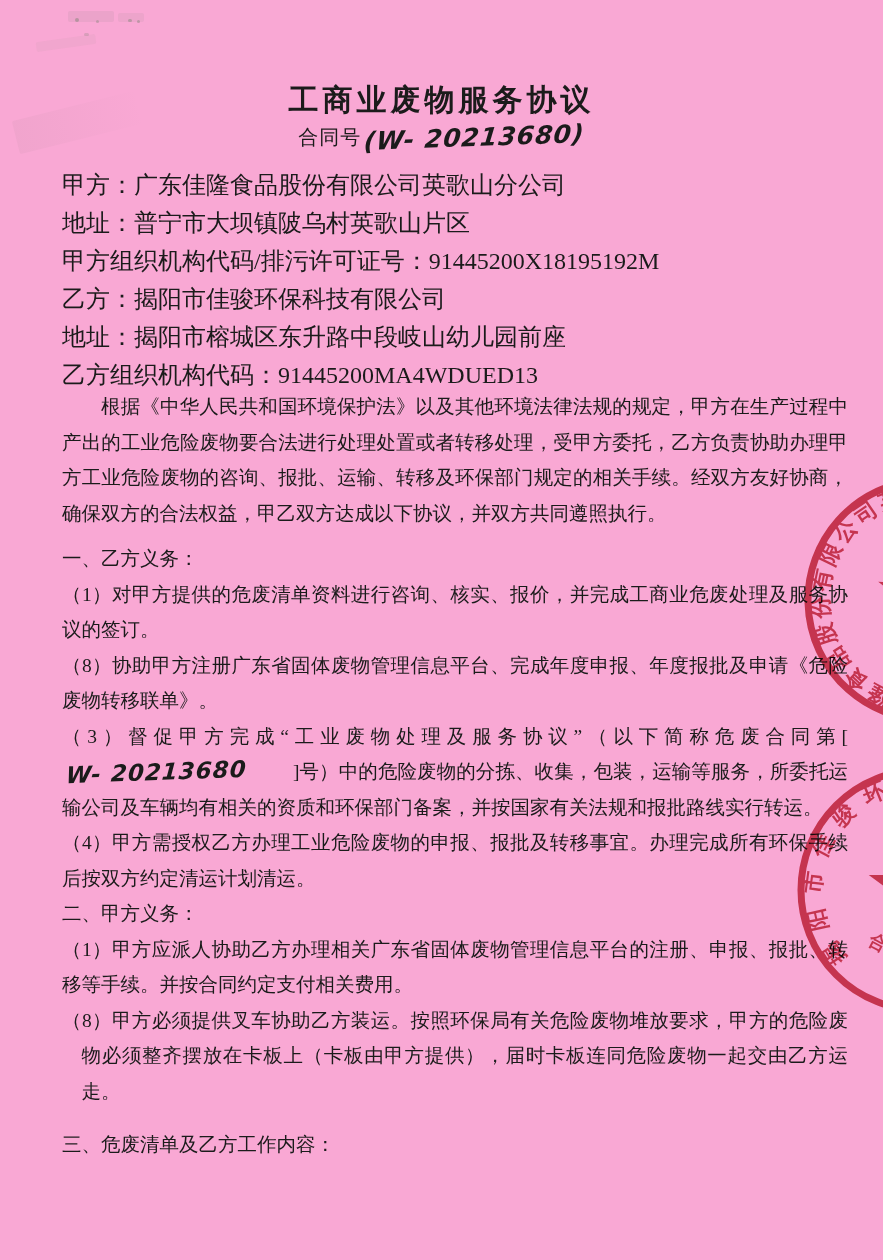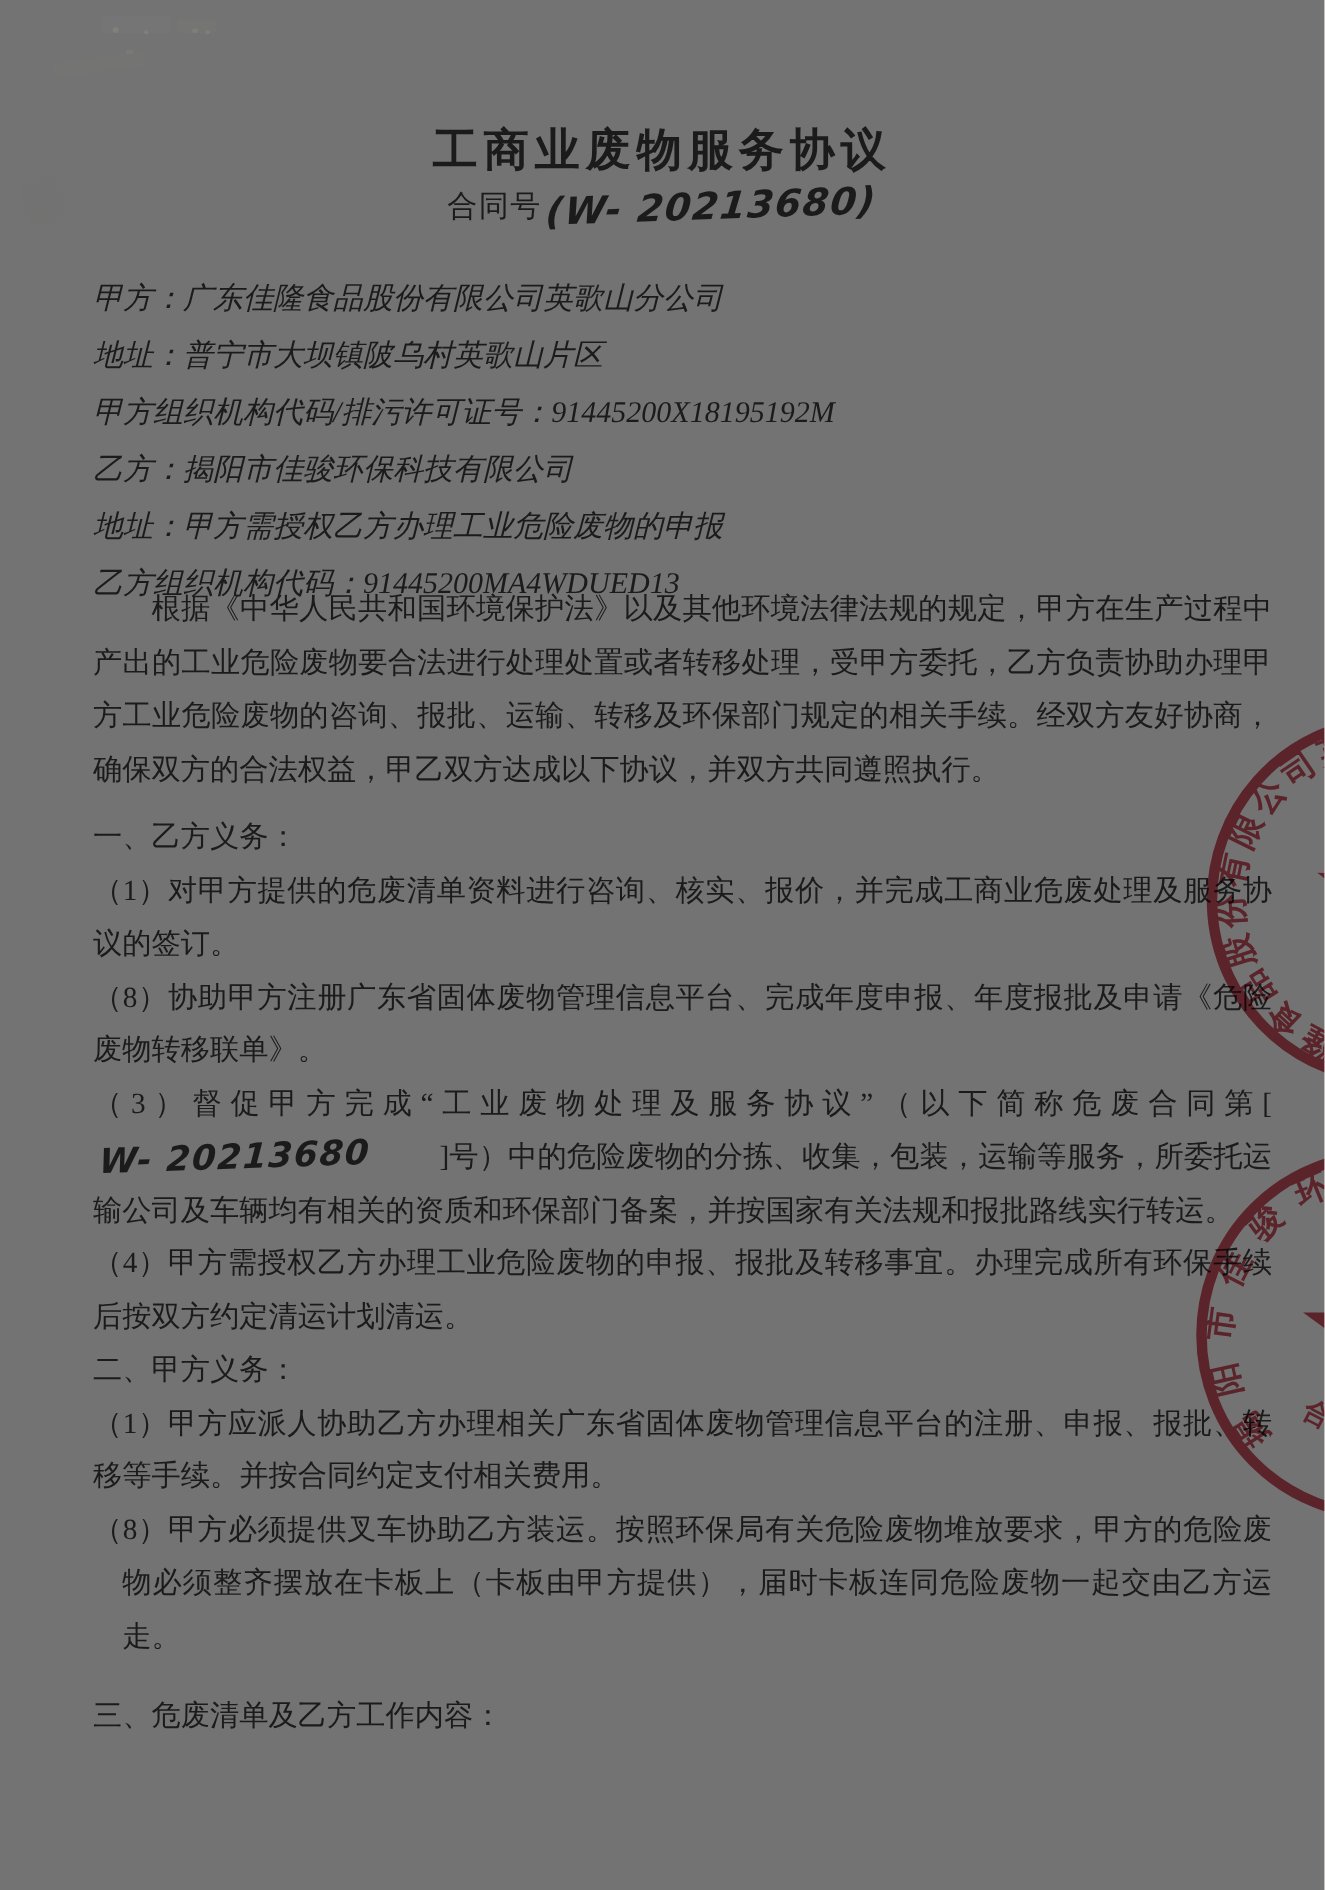--- a/index.html
+++ b/index.html
@@ -1,18 +1,18 @@
 <!DOCTYPE html>
 <html><head>
 <meta charset="utf-8">
 <style>
   html,body{margin:0;padding:0;background:#e9e7e3;}
   .page{
     position:relative;width:883px;height:1260px;margin:0 auto;
-    background:#737373;overflow:hidden;
+    background:#f9a8d4;overflow:hidden;
     font-family:"Liberation Serif","DejaVu Serif",serif;color:#1b1b1b;
   }
   
   .art{position:absolute;background:#8d8780;border-radius:2px;}
   .art-smudge1{left:68px;top:11px;width:46px;height:11px;opacity:.12;}
   .art-smudge2{left:118px;top:13px;width:26px;height:9px;opacity:.10;}
   .art-dot1{left:75px;top:18px;width:4px;height:4px;opacity:.55;}
   .art-dot2{left:96px;top:20px;width:3px;height:3px;opacity:.45;}
   .art-dot3{left:128px;top:19px;width:4px;height:3px;opacity:.5;}
   .art-dot4{left:137px;top:20px;width:3px;height:3px;opacity:.5;}
@@ -22,22 +22,22 @@
   .art-streak2{left:36px;top:38px;width:60px;height:10px;opacity:.07;transform:rotate(-8deg);}
 
   .title{position:absolute;top:80px;left:0;width:100%;margin:0;text-align:center;
     font-size:30px;font-weight:bold;letter-spacing:4px;}
   .subtitle{position:absolute;top:123px;left:0;width:100%;text-align:center;
     font-size:20px;letter-spacing:1px;}
   .hand{font-family:"DejaVu Sans",sans-serif;font-style:italic;font-weight:600;
     display:inline-block;transform:rotate(-2deg) skewX(-8deg);letter-spacing:1px;}
   .subtitle .hand{font-size:25px;margin-left:3px;vertical-align:-2px;}
 
-  .parties{position:absolute;left:62px;top:180px;width:770px;
-    font-size:20px;line-height:38px;font-style:italic;}
+  .parties{position:absolute;left:62px;top:166px;width:770px;
+    font-size:24px;line-height:38px;}
   .parties div{white-space:nowrap;}
 
   .intro{position:absolute;left:62px;top:389px;width:786px;margin:0;
     font-size:19.5px;line-height:35.5px;text-indent:2em;text-align:justify;}
 
   .body-flow{position:absolute;left:62px;top:541px;width:786px;
     font-size:19.5px;line-height:35.5px;text-align:justify;}
   .body-flow p{margin:0;}
   .h3gap{margin-top:18px !important;}
   .hang{padding-left:1em;text-indent:-1em;}
@@ -67,21 +67,21 @@
   <h1 class="title">工商业废物服务协议</h1>
 
   <div class="subtitle"><span>合同号</span><span class="hand">(W- 20213680)</span>
   </div>
 
   <div class="parties">
     <div>甲方：广东佳隆食品股份有限公司英歌山分公司</div>
     <div>地址：普宁市大坝镇陂乌村英歌山片区</div>
     <div>甲方组织机构代码/排污许可证号：91445200X18195192M</div>
     <div>乙方：揭阳市佳骏环保科技有限公司</div>
-    <div>地址：甲方需授权乙方办理工业危险废物的申报</div>
+    <div>地址：揭阳市榕城区东升路中段岐山幼儿园前座</div>
     <div>乙方组织机构代码：91445200MA4WDUED13</div>
   </div>
 
   <p class="intro">根据《中华人民共和国环境保护法》以及其他环境法律法规的规定，甲方在生产过程中产出的工业危险废物要合法进行处理处置或者转移处理，受甲方委托，乙方负责协助办理甲方工业危险废物的咨询、报批、运输、转移及环保部门规定的相关手续。经双方友好协商，确保双方的合法权益，甲乙双方达成以下协议，并双方共同遵照执行。</p>
 
   <div class="body-flow">
     <p>一、乙方义务：</p>
     <p>（1）对甲方提供的危废清单资料进行咨询、核实、报价，并完成工商业危废处理及服务协议的签订。</p>
     <p>（8）协助甲方注册广东省固体废物管理信息平台、完成年度申报、年度报批及申请《危险废物转移联单》。</p>
     <p><span>（3）督促甲方完成“工业废物处理及服务协议”（以下简称危废合同第[</span><span class="hand hand-inline">W- 20213680</span><span>]号）中的危险废物的分拣、收集，包装，运输等服务，所委托运输公司及车辆均有相关的资质和环保部门备案，并按国家有关法规和报批路线实行转运。</span></p>

